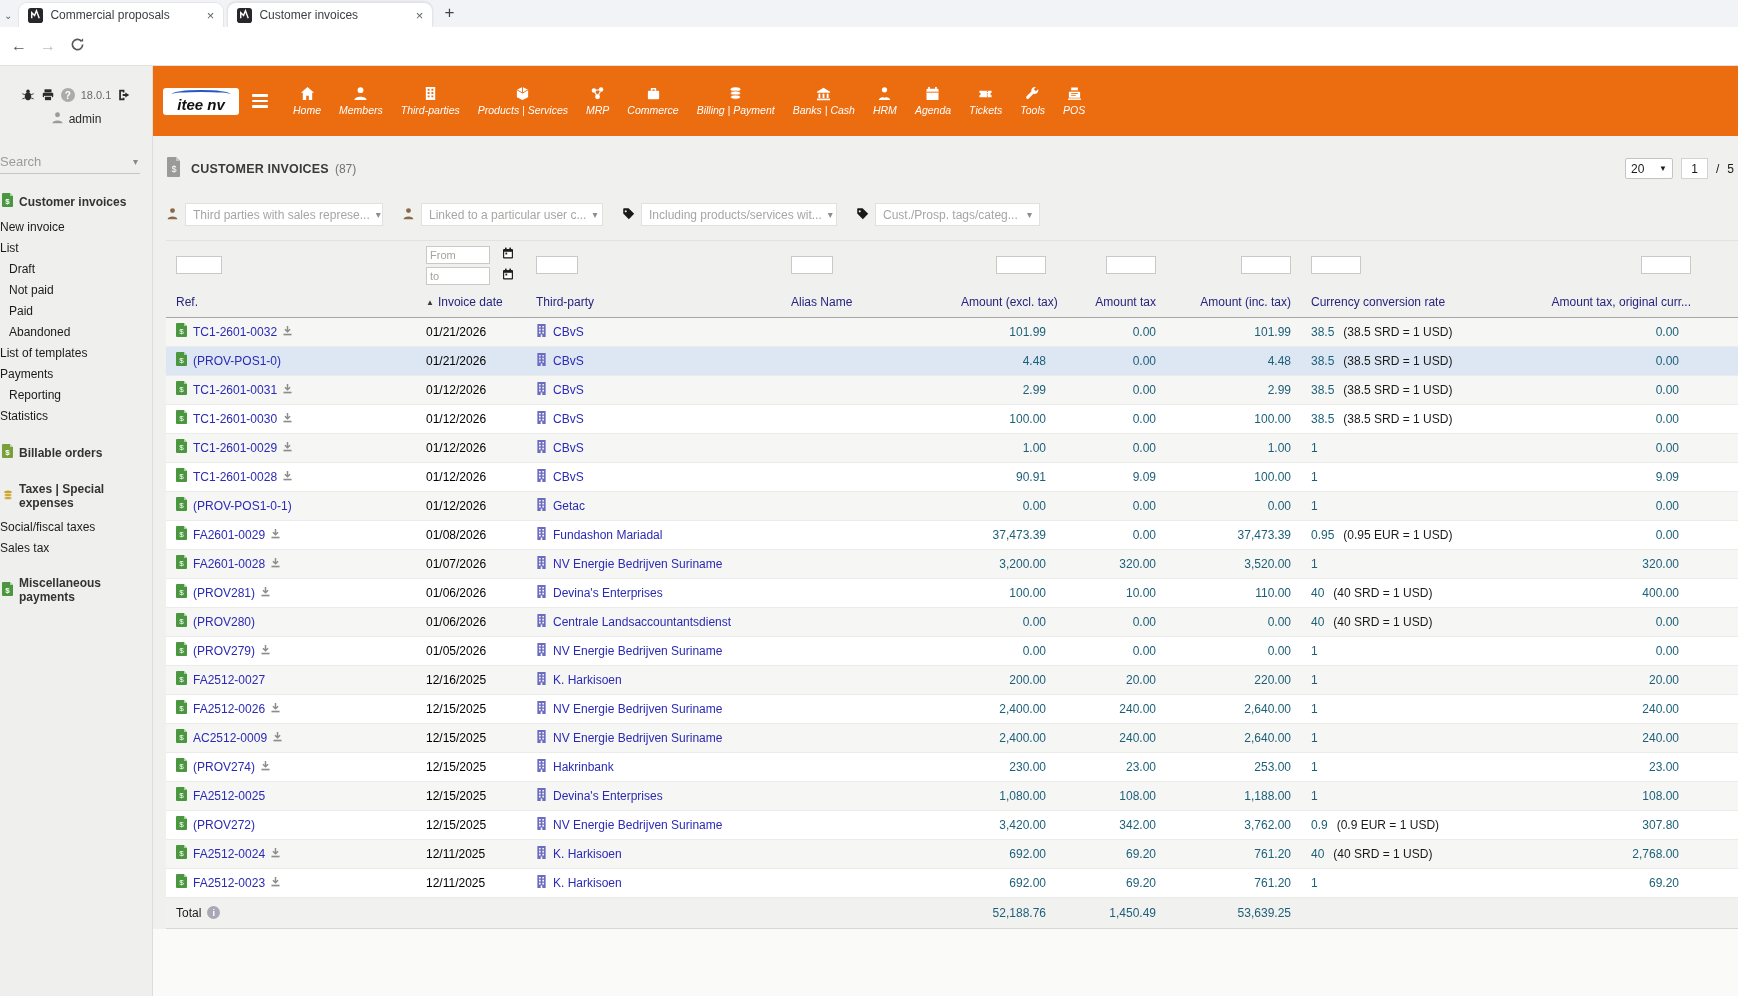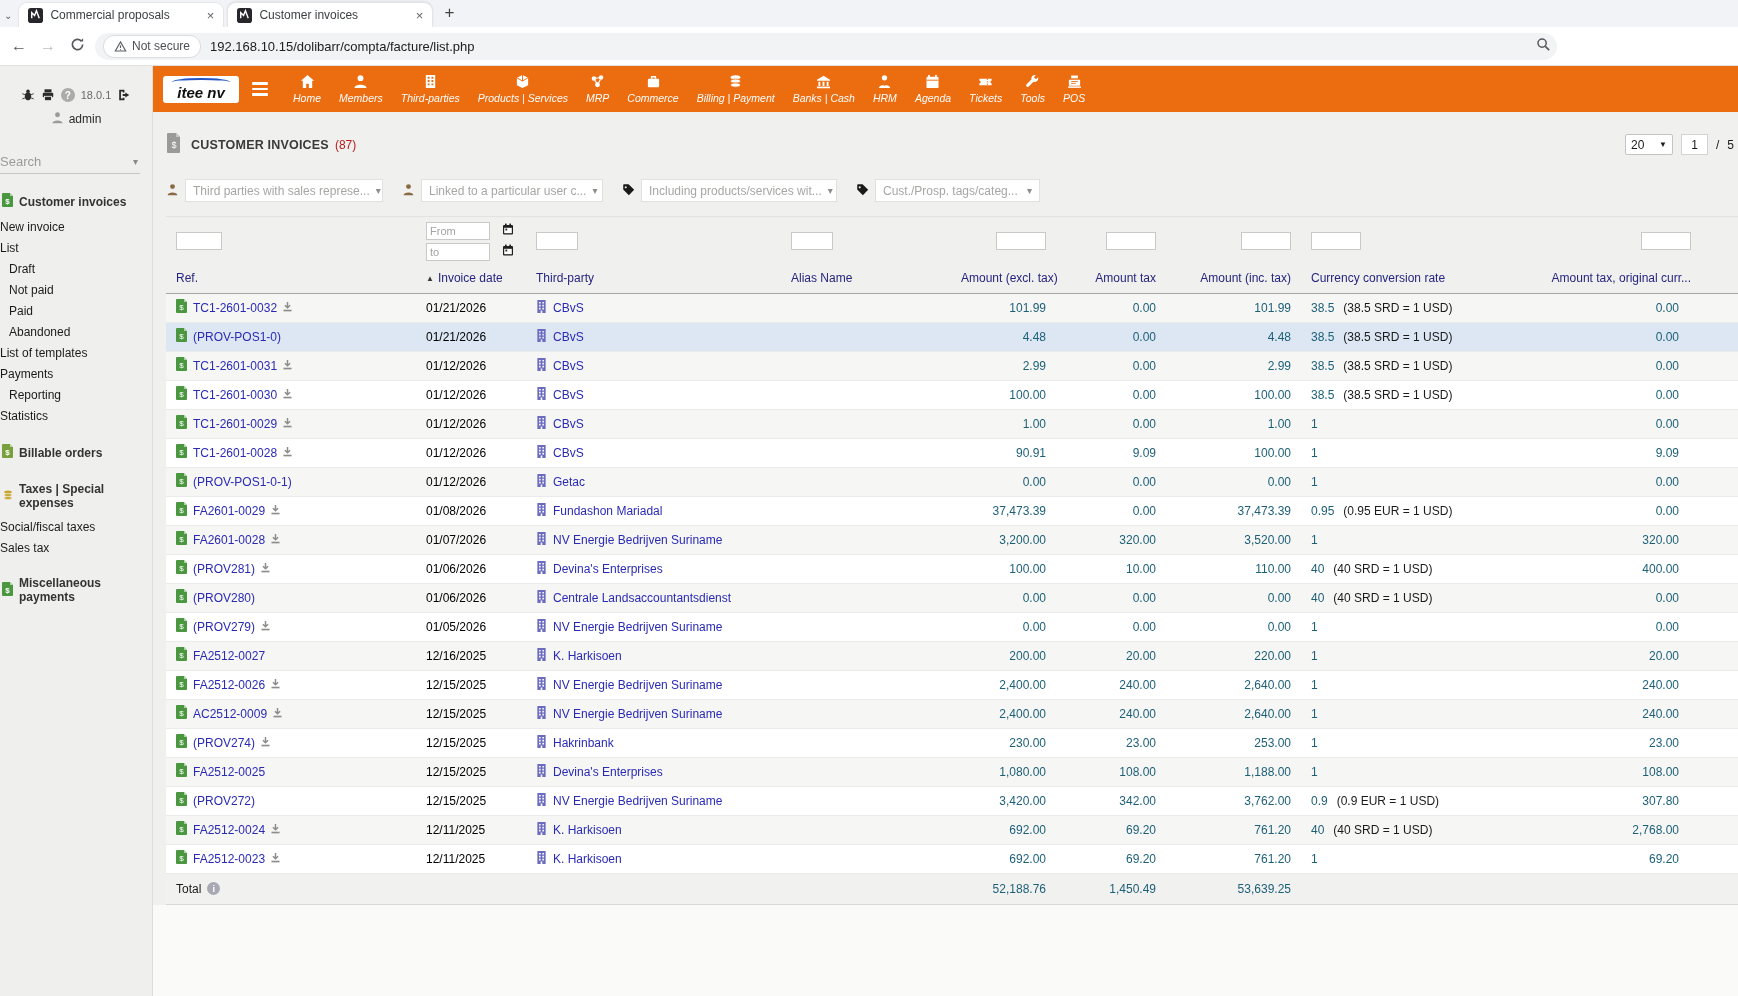--- a/index.html
+++ b/index.html
@@ -31,32 +31,32 @@
   .version{font-size:11px;color:#6A6A68;}
   .userrow{margin-top:9px;display:flex;justify-content:center;align-items:center;gap:5px;color:#2b2b2b;}
   .searchbox{margin:25px 12px 0 0;border-bottom:1px solid #C6C6C4;color:#9B9B99;font-size:13px;display:flex;align-items:center;padding:2px 2px 4px 0;}
   .searchbox .caret{margin-left:auto;color:#8a8a88;font-size:10px;}
   .sidenav{margin-top:16px;}
   .side-section{margin-top:15px;margin-bottom:3px;font-weight:bold;color:#333;display:flex;align-items:center;gap:5px;padding:3px 0 3px 2px;}
   .side-item{padding:3.5px 0;color:#1b1b1b;cursor:pointer;}
   .side-item.ind{padding-left:9px;}
 
   .maincol{flex:1;display:flex;flex-direction:column;border-left:1px solid #DDDDDB;min-width:0;}
-  .topmenu{height:46px;background:#EC6C10;display:flex;align-items:center;padding:0 10px;flex-shrink:0;}
+  .topmenu{height:46px;background:#EC6C10;display:flex;align-items:center;padding:12px 10px;flex-shrink:0;}
   .logo{width:76px;height:27px;background:#fff;border-radius:3px;display:flex;align-items:flex-end;justify-content:center;font-style:italic;font-weight:bold;font-size:15px;color:#101010;position:relative;padding-bottom:2px;box-sizing:border-box;}
   .logo .swoosh{position:absolute;top:2px;left:9px;right:9px;height:6px;border-top:2.5px solid #2457C5;border-radius:50%;}
   .burger{margin:0 16px 0 13px;display:flex;flex-direction:column;gap:3px;}
   .burger i{display:block;width:16px;height:2.5px;background:#fff;border-radius:1px;}
   .menu-item{display:flex;flex-direction:column;align-items:center;gap:3px;color:#fff;font-size:10.5px;padding:0 9px;white-space:nowrap;cursor:pointer;}
   .menu-item svg{width:15px;height:15px;display:block;}
 
   .content{flex:1;background:#F0F0EE;padding-left:13px;overflow:hidden;display:flex;flex-direction:column;}
   .titlerow{display:flex;align-items:center;margin-top:19px;height:27px;}
   .pagetitle{font-weight:bold;font-size:12.5px;color:#3A3A38;letter-spacing:.2px;margin-left:9px;}
-  .count{color:#b91c1c;margin-left:6px;font-size:12px;}
+  .count{color:#737373;margin-left:6px;font-size:12px;}
   .pager{margin-left:auto;margin-right:4px;display:flex;align-items:center;gap:8px;font-size:12px;color:#1a1a1a;}
   .select20{width:48px;height:21px;background:#fff;border:1px solid #C4C4C2;border-radius:2px;display:flex;align-items:center;justify-content:space-between;padding:8px 5px;box-sizing:border-box;}
   .select20 .arr{font-size:8px;}
   .pagebox{width:27px;height:21px;background:#fff;border:1px solid #D3D3D1;text-align:center;line-height:21px;box-sizing:border-box;}
 
   .filtersrow{display:flex;gap:19px;margin-top:21px;align-items:center;}
   .filter{display:flex;align-items:center;gap:6px;}
   .filterbox{height:23px;background:#fff;border:1px solid #E1E1DF;display:flex;align-items:center;padding:0 7px;color:#A6A6A4;font-size:12px;box-sizing:border-box;white-space:nowrap;overflow:hidden;}
   .filterbox .caret{margin-left:auto;color:#8d8d8b;font-size:10px;padding-left:6px;}
 
@@ -114,34 +114,20 @@
     <span class="newtab">+</span>
   </div>
 
   <div class="urlrow">
     <span class="navbtn">←</span>
     <span class="navbtn disabled">→</span>
     <span class="navbtn"><svg viewBox="0 0 16 16" width="15" height="15">
           <path d="M13.5 8a5.5 5.5 0 1 1-1.6-3.9" fill="none" stroke="#55585C" stroke-width="1.8"></path>
           <path d="M14 1.2v3.6h-3.6z" fill="#55585C"></path>
         </svg></span>
-    <div class="omnibox">
-      <span class="chip">
-        <svg viewBox="0 0 16 16" width="13" height="13">
-            <path d="M8 2.3l6.4 11.2H1.6z" fill="none" stroke="#5F6368" stroke-width="1.4"></path>
-            <path d="M8 6.5v3.2M8 11.4v1.3" stroke="#5F6368" stroke-width="1.4"></path>
-          </svg>
-        <span>Not secure</span>
-      </span>
-      <span class="url">192.168.10.15/dolibarr/compta/facture/list.php</span>
-      <span class="zoombtn"><svg viewBox="0 0 16 16" width="15" height="15">
-            <circle cx="6.5" cy="6.5" r="4.4" fill="none" stroke="#55585C" stroke-width="1.6"></circle>
-            <path d="M10 10l4 4" stroke="#55585C" stroke-width="1.8"></path>
-          </svg></span>
-    </div>
   </div>
 
   <div class="app">
 
     <aside class="sidebar">
       <div class="quickicons">
         <span>
             <svg viewBox="0 0 16 16" width="14" height="14">
               <ellipse cx="8" cy="9.5" rx="3.6" ry="4.6" fill="#2b2b2b"></ellipse>
               <circle cx="8" cy="3.6" r="2" fill="#2b2b2b"></circle>

